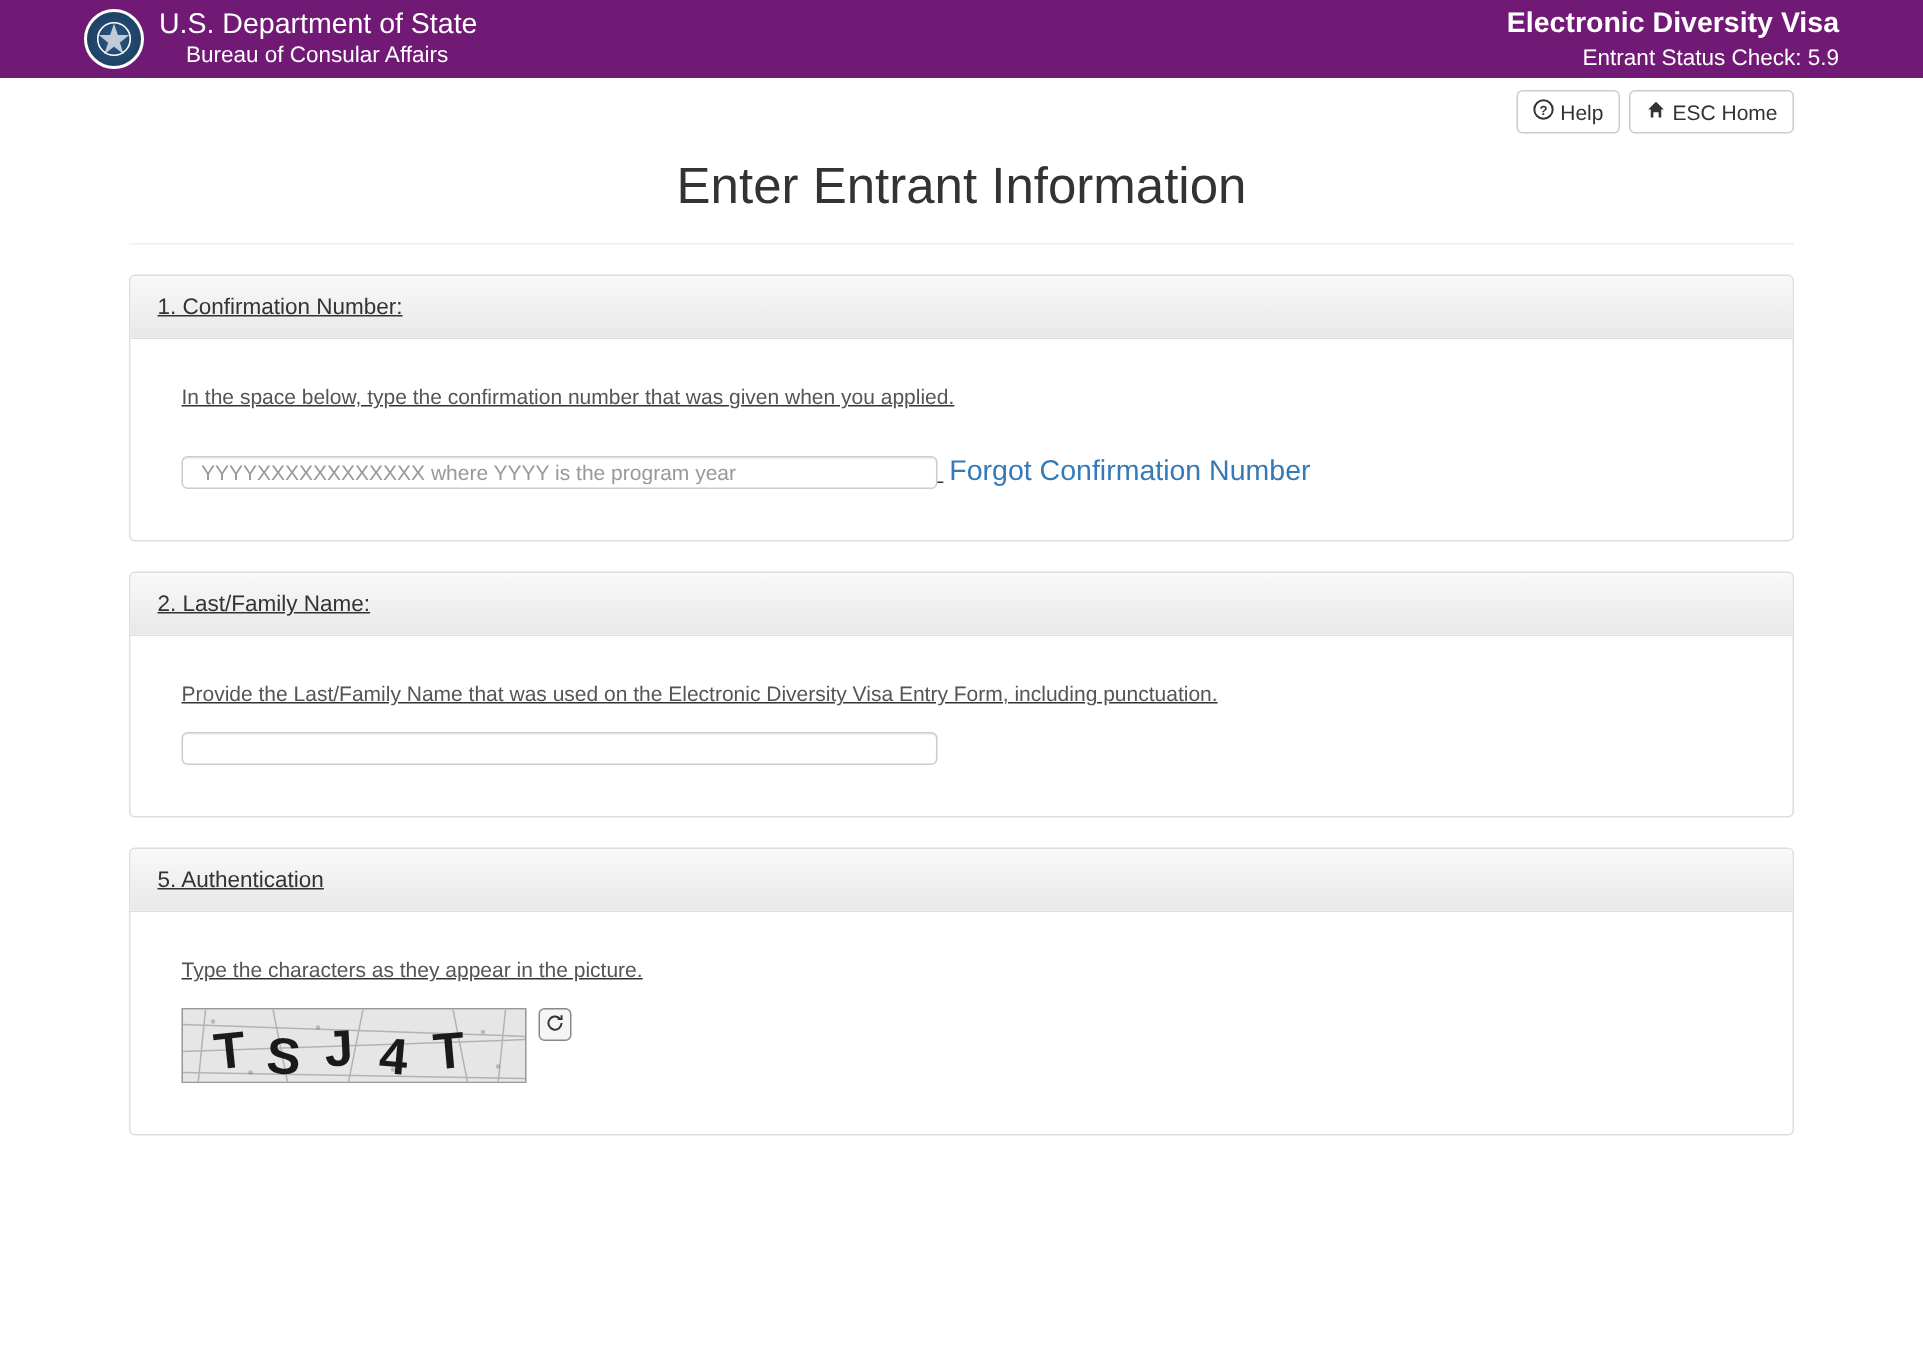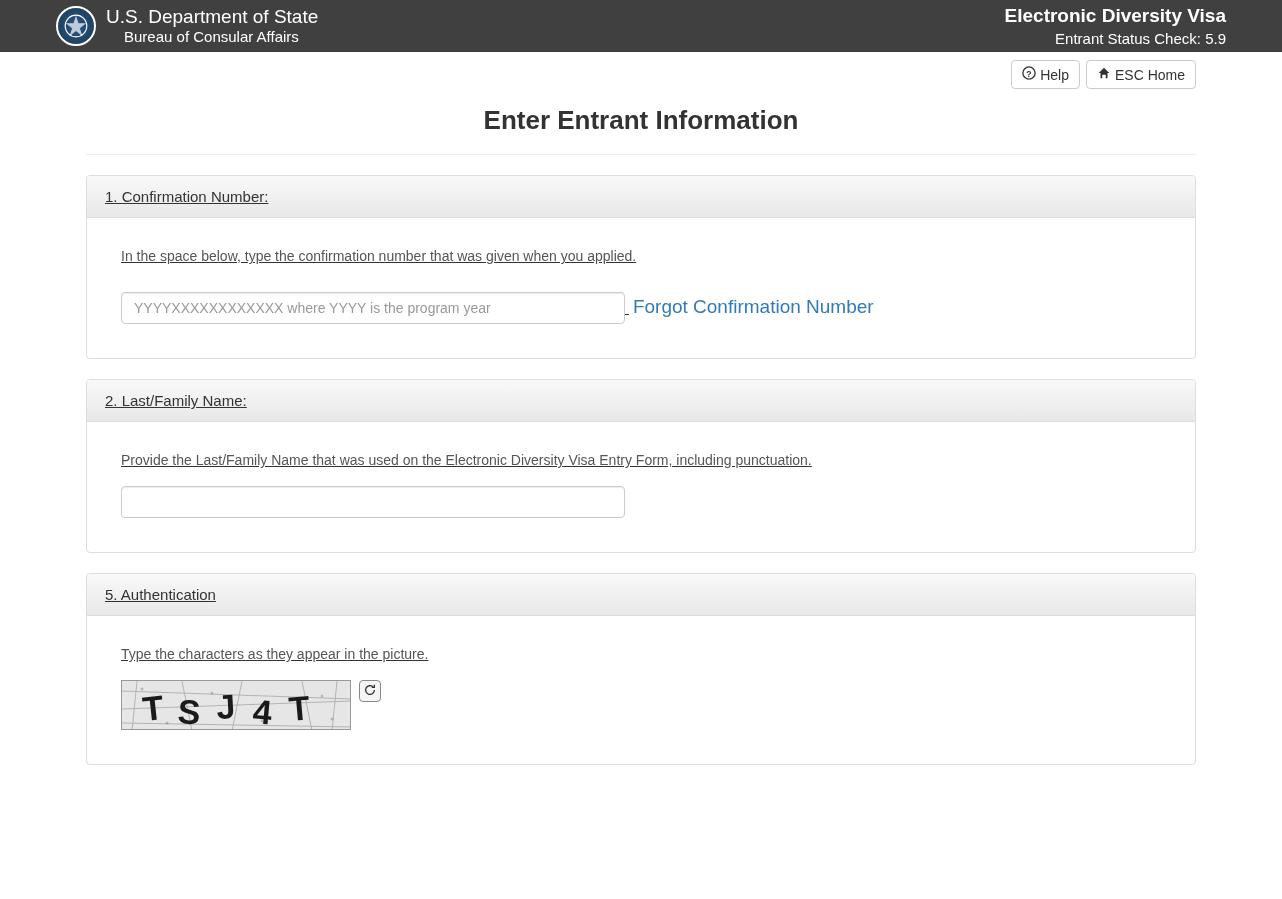--- a/index.html
+++ b/index.html
@@ -1,19 +1,19 @@
 <!DOCTYPE html>
 <html><head>
   <meta charset="utf-8">
   <style>
     * { box-sizing: border-box; margin: 0; padding: 0; }
     body { font-family: "Helvetica Neue", Helvetica, Arial, sans-serif; font-size: 14px; color: #333; background: #fff; }
     
     .header-bar {
-      background: #404040;
+      background: #701a75;
       color: #fff;
       padding: 4px 0;
       min-height: 48px;
       display: flex;
       align-items: center;
     }
     .header-inner {
       width: 100%;
       max-width: 1200px;
       margin: 0 auto;
@@ -54,22 +54,22 @@
       font-size: 14px;
       cursor: pointer;
       display: inline-flex;
       align-items: center;
       gap: 4px;
       color: #333;
     }
     
     .page-title {
       text-align: center;
-      font-size: 26px;
-      font-weight: 700;
+      font-size: 34px;
+      font-weight: 400;
       color: #333;
       margin: 12px 0 18px;
     }
     
     hr.divider { border: 0; border-top: 1px solid #eee; margin: 0 0 20px; }
     
     .panel {
       border: 1px solid #ddd;
       border-radius: 4px;
       margin-bottom: 20px;
@@ -90,21 +90,21 @@
     }
     .panel-body p {
       color: #555;
       margin-bottom: 18px;
       font-size: 14px;
     }
     
     .form-control {
       width: 504px;
       max-width: 100%;
-      height: 32px;
+      height: 22px;
       padding: 6px 12px;
       border: 1px solid #ccc;
       border-radius: 4px;
       font-size: 14px;
       color: #555;
       background: #fff;
       box-shadow: inset 0 1px 1px rgba(0,0,0,0.075);
     }
     .form-control::placeholder { color: #999; }
     

